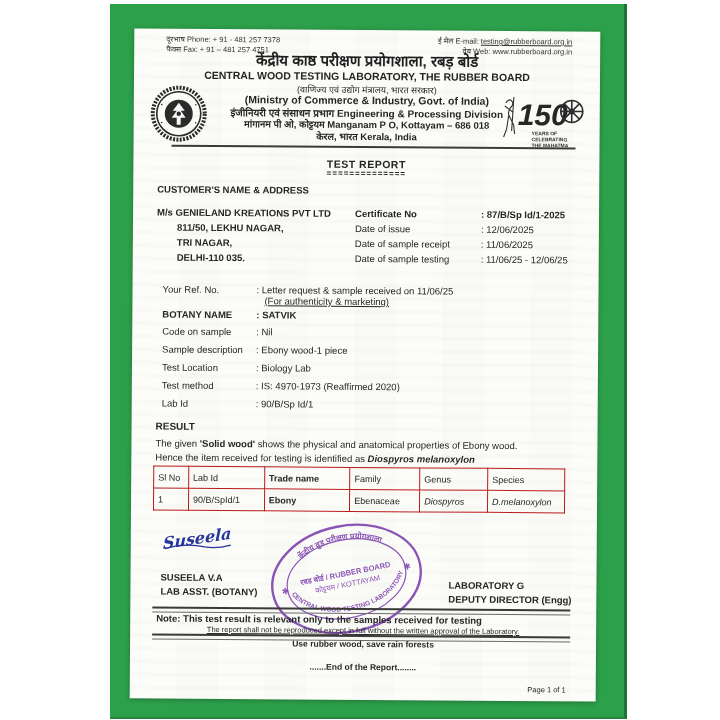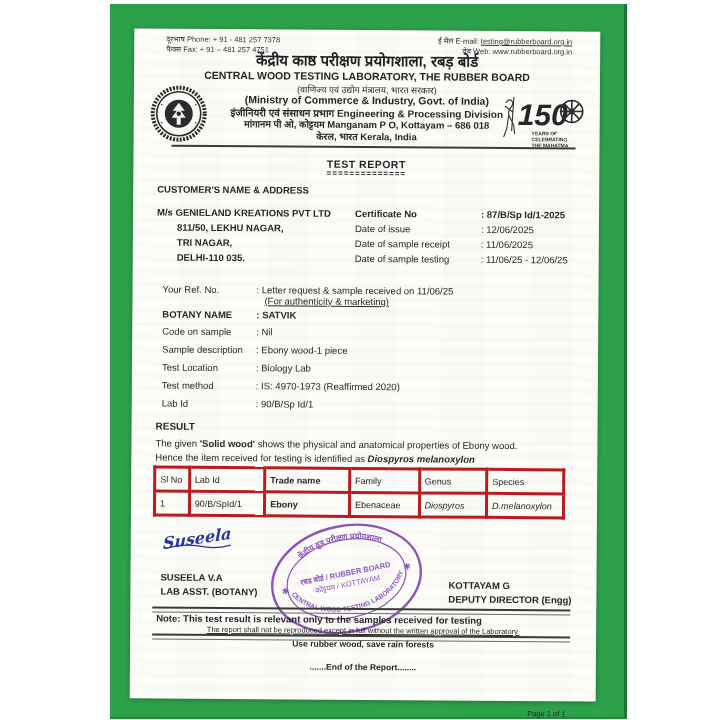--- a/index.html
+++ b/index.html
@@ -31,21 +31,21 @@
   .hindi-title{font-size:15px;font-weight:bold;color:#1e1e1e;}
   .line{background:#3a3a3a;height:1.5px;}
   .eqline{font-size:8px;letter-spacing:1px;font-weight:bold;}
   .meta-row{display:flex;font-size:9.5px;line-height:15px;}
   .meta-row .ml{width:126px;flex:none;}
   .meta-row:first-child{font-weight:bold;}
   .f-row{display:flex;font-size:9.5px;}
   .f-row .fl{width:94px;flex:none;}
   .f-row .fv{flex:1;}
   table.res{border-collapse:collapse;font-size:9px;width:412px;}
-  table.res th, table.res td{border:3px solid #b91c1c;padding:2px 4px;text-align:left;height:17px;vertical-align:middle;}
+  table.res th, table.res td{border:1px solid #b91c1c;padding:2px 4px;text-align:left;height:17px;vertical-align:middle;}
   table.res th{font-weight:normal;}
   table.res th:nth-child(3){font-weight:bold;}
   table.res td:nth-child(3){font-weight:bold;margin-left:25px;}
   table.res td:nth-child(5), table.res td:nth-child(6){font-weight:normal;font-style:italic;}
   .dbl-rule{height:3px;border-top:2px solid #3a3a3a;border-bottom:1px solid #6a6a6a;}
   .note-b{font-size:9.5px;font-weight:bold;}
   .note-s{font-size:7.5px;text-decoration:underline;}
   .sig-text{
     font-family:"DejaVu Serif", serif;font-style:italic;font-weight:bold;font-size:16px;
     color:#27349b;transform:rotate(-9deg) skewX(-10deg);display:inline-block;
@@ -235,24 +235,24 @@
       <text x="0" y="8" text-anchor="middle" font-size="7.5" fill="#7c3fae" stroke="none">कोट्टयम / KOTTAYAM</text>
       <text x="-66" y="3" font-size="9" fill="#7c3fae" stroke="none">✱</text>
       <text x="58" y="3" font-size="9" fill="#7c3fae" stroke="none">✱</text>
       <text font-size="6.6" fill="#7c3fae" stroke="none" font-weight="bold">
         <textPath href="#arcBot" startOffset="50%" text-anchor="middle">CENTRAL WOOD TESTING LABORATORY</textPath>
       </text>
     </g>
   </svg>
 
   <div class="abs b" style="left:318px;top:548px;font-size:9.5px;line-height:14px;">
-    <div>KOTTAYAM G</div>
+    <div>LABORATORY G</div>
     <div>DEPUTY DIRECTOR (Engg)</div>
   </div>
 
   <div class="abs dbl-rule" style="left:22px;top:578px;width:418px;"></div>
   <div class="abs note-b" style="left:26px;top:584px;">Note: This test result is relevant only to the samples received for testing</div>
   <div class="abs ctr note-s" style="top:596px;">The report shall not be reproduced except in full without the written approval of the Laboratory.</div>
   <div class="abs dbl-rule" style="left:22px;top:605px;width:418px;"></div>
   <div class="abs ctr b" style="top:609px;font-size:8.5px;">Use rubber wood, save rain forests</div>
   <div class="abs ctr b" style="top:632px;font-size:8.5px;">.......End of the Report........</div>
-  <div class="abs small" style="right:30px;top:654px;margin-top:24px;">Page 1 of 1</div>
+  <div class="abs small" style="right:30px;top:654px;">Page 1 of 1</div>
 </div>
 
 </body></html>

